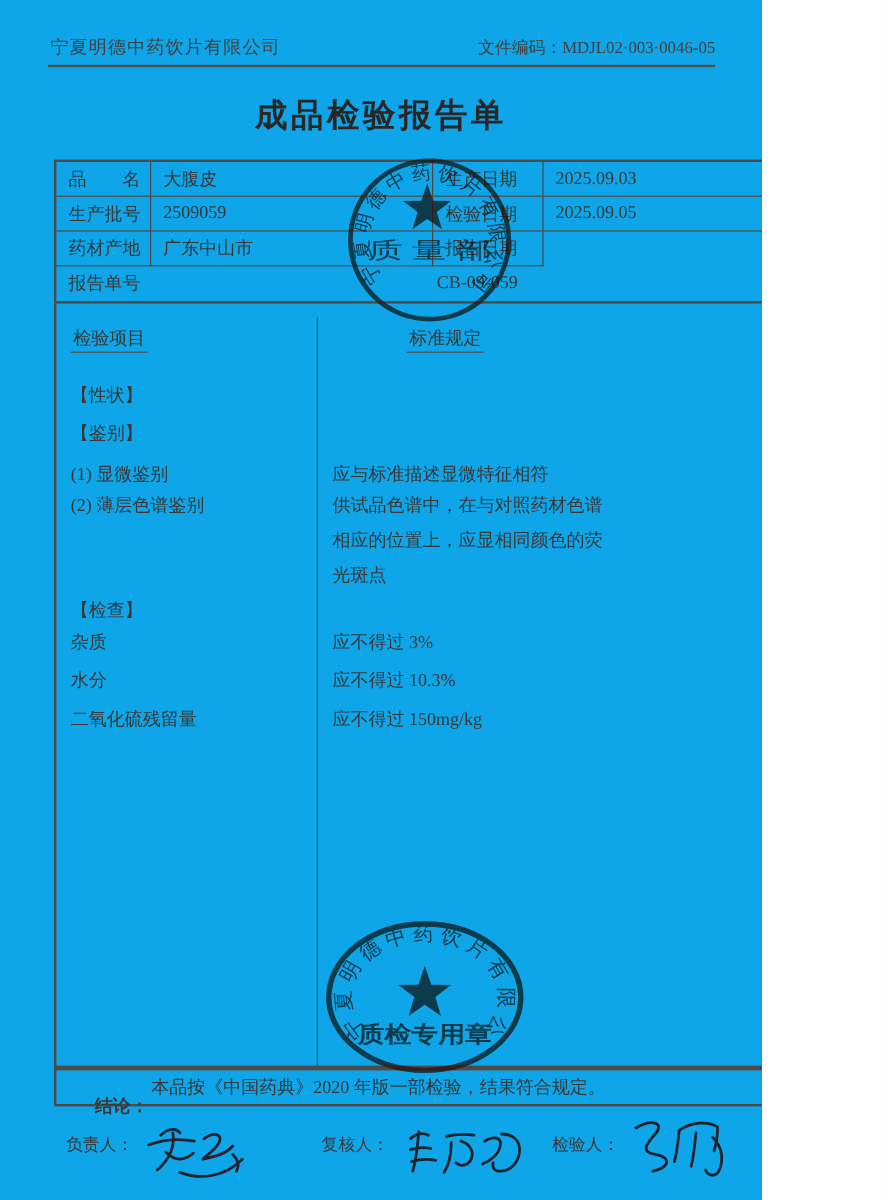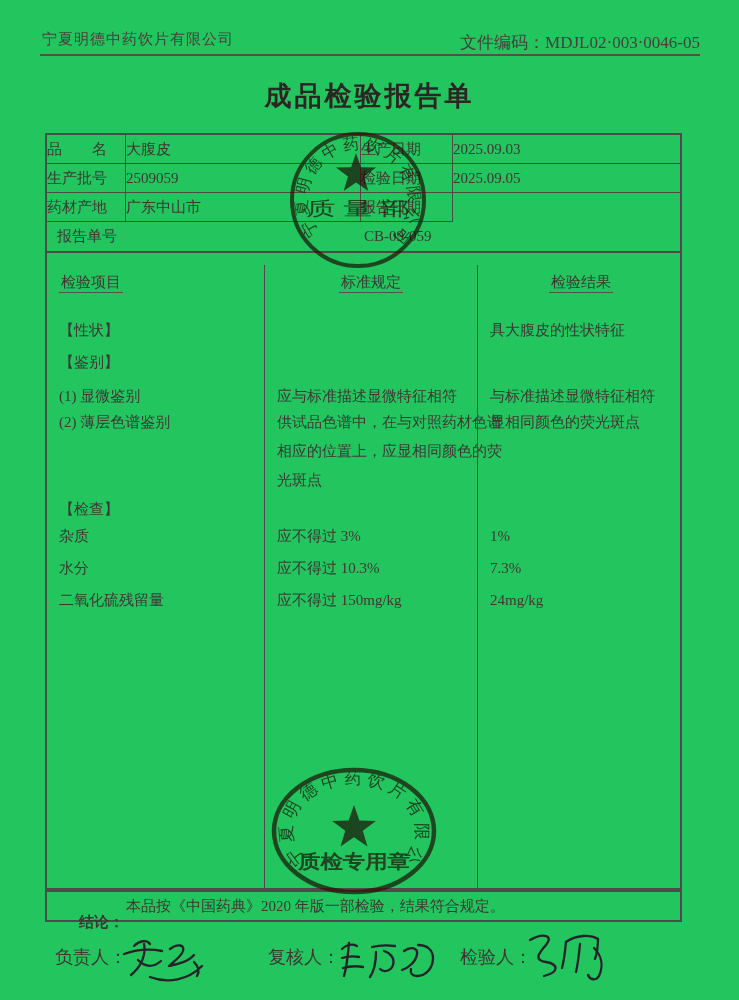--- a/index.html
+++ b/index.html
@@ -1,38 +1,38 @@
 <!DOCTYPE html>
 <html><head>
 <meta charset="utf-8">
 <style>
   html,body{margin:0;padding:0;background:#fff;}
   .page{
     position:relative;
-    width:739px;height:1000px;
-    background:#22c55e;
+    width:635px;height:1000px;
+    background:#0ea5e9;
     font-family:"Liberation Serif","DejaVu Serif",serif;
     color:#3c3734;
     overflow:hidden;
   }
   
   .hdr-company{position:absolute;left:42px;top:30px;font-size:15px;letter-spacing:1px;color:#46403d;}
-  .hdr-code{position:absolute;right:39px;top:31px;font-size:17px;color:#46403d;}
+  .hdr-code{position:absolute;right:39px;top:31px;font-size:14px;color:#46403d;}
   .hdr-rule{position:absolute;left:40px;right:39px;top:54px;height:2px;background:#55504d;}
   .doc-title{position:absolute;left:0;right:0;top:78px;text-align:center;
     font-size:27px;font-weight:bold;letter-spacing:3px;color:#2b2523;}
   
   .info-table{
     position:absolute;left:45px;top:133px;width:637px;height:120px;
     border:2px solid #4f4a47;box-sizing:border-box;
     display:grid;grid-template-columns:79px 235px 92px auto;
     grid-template-rows:repeat(4,1fr);
     font-size:15px;
   }
-  .cell{display:flex;align-items:center;padding-left:0;box-sizing:border-box;white-space:nowrap;}
+  .cell{display:flex;align-items:center;padding-left:10px;box-sizing:border-box;white-space:nowrap;}
   .b-r{border-right:1px solid #4f4a47;}
   .b-b{border-bottom:1px solid #4f4a47;}
   .row4{grid-column:1 / -1;position:relative;display:flex;align-items:center;padding-left:10px;box-sizing:border-box;}
   .report-no{position:absolute;left:317px;}
   
   .insp-table{
     position:absolute;left:45px;top:253px;width:637px;height:637px;
     border:2px solid #4f4a47;border-top:none;box-sizing:border-box;
     font-size:15px;
   }
@@ -45,21 +45,21 @@
   .col-head span{border-bottom:1px solid #55504d;padding:0 2px 2px 2px;}
   .line{position:absolute;left:12px;white-space:nowrap;line-height:22px;}
   
   .conclusion{
     position:absolute;left:45px;top:890px;width:637px;height:32px;
     border:2px solid #4f4a47;box-sizing:border-box;
     display:flex;align-items:center;padding-left:32px;font-size:15px;white-space:nowrap;
   }
   .conclusion b{font-weight:bold;margin-right:2px;margin-top:32px;}
   
-  .sig-label{position:absolute;font-size:18px;white-space:nowrap;color:#3c3734;}
+  .sig-label{position:absolute;font-size:14px;white-space:nowrap;color:#3c3734;}
   .sig-svg{position:absolute;}
   .sig-svg path{fill:none;stroke:#23222b;stroke-width:2.3;stroke-linecap:round;stroke-linejoin:round;}
   
   .stamp{position:absolute;mix-blend-mode:multiply;opacity:0.88;pointer-events:none;}
   .stamp text{font-family:"Liberation Serif","DejaVu Serif",serif;}
 </style>
 </head>
 <body>
 
 <div class="page">
@@ -109,29 +109,20 @@
       <div class="col-head"><span>标准规定</span></div>
       <div class="line" style="top:146px">供试品色谱中，在与对照药材色谱</div>
       <div class="line" style="top:120px">应与标准描述显微特征相符</div>
       <div class="line" style="top:175px">相应的位置上，应显相同颜色的荧</div>
       <div class="line" style="top:204px">光斑点</div>
       <div class="line" style="top:260px">应不得过 3%</div>
       <div class="line" style="top:292px">应不得过 10.3%</div>
       <div class="line" style="top:324px">应不得过 150mg/kg</div>
     </div>
 
-    <div class="insp-col col-3">
-      <div class="col-head"><span>检验结果</span></div>
-      <div class="line" style="top:54px">具大腹皮的性状特征</div>
-      <div class="line" style="top:120px">与标准描述显微特征相符</div>
-      <div class="line" style="top:146px">显相同颜色的荧光斑点</div>
-      <div class="line" style="top:260px">1%</div>
-      <div class="line" style="top:292px">7.3%</div>
-      <div class="line" style="top:324px">24mg/kg</div>
-    </div>
   </div>
 
   <div class="conclusion">
     <b>结论：</b>
     <span>本品按《中国药典》2020 年版一部检验，结果符合规定。</span>
   </div>
 
   <div class="sig-label" style="left:55px;top:945px">负责人：</div>
   <div class="sig-label" style="left:268px;top:945px">复核人：</div>
   <div class="sig-label" style="left:460px;top:945px">检验人：</div>

